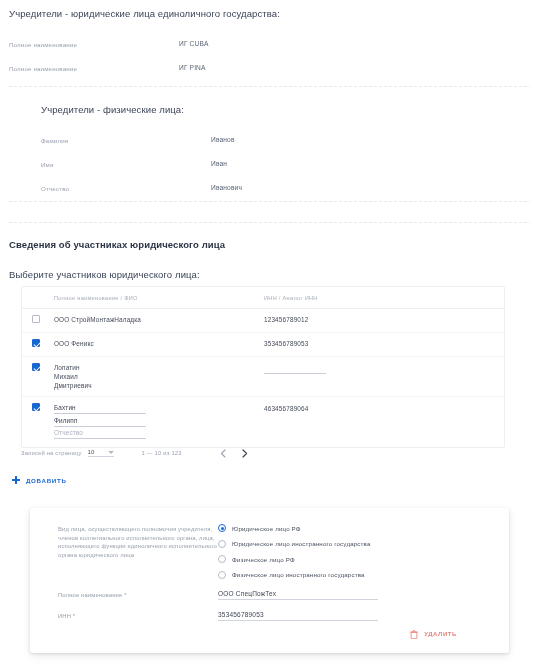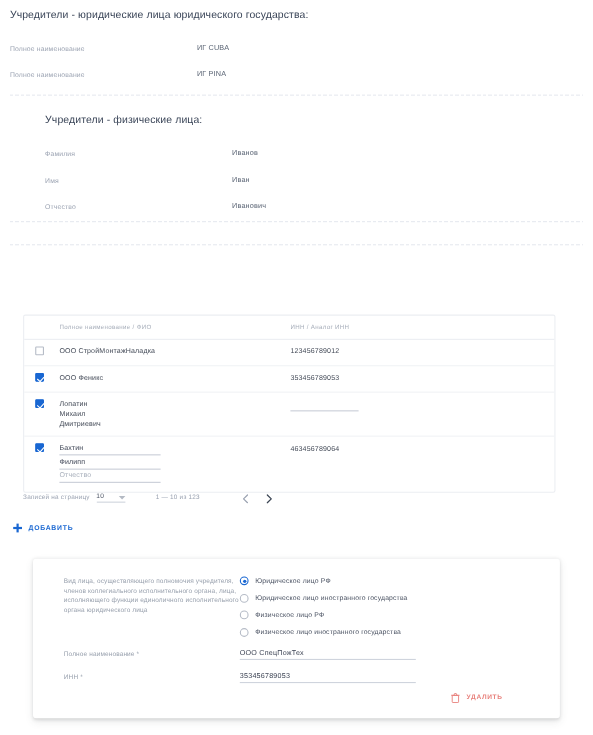--- a/index.html
+++ b/index.html
@@ -261,21 +261,21 @@
   }
   .trash-icon { width: 8px; height: 9px; flex: none; }
   .delete-row { display: flex; justify-content: flex-end; padding-right: 34px; margin-top: -2px; }
 </style>
 </head>
 <body>
 
 <div class="page">
 
   <div style="position:absolute; left:9px; top:8px; width:520px;">
-    <div class="section-title">Учредители - юридические лица юридического государства:</div>
+    <div class="section-title">Учредители - юридические лица единоличного государства:</div>
 
     <div class="kv-row" style="margin-top:21px;">
       <div class="kv-label">Полное наименование</div>
       <div class="kv-value">ИГ CUBA</div>
     </div>
 
     <div class="kv-row" style="margin-top:16px;">
       <div class="kv-label">Полное наименование</div>
       <div class="kv-value">ИГ PINA</div>
     </div>
@@ -296,20 +296,24 @@
     </div>
     <div class="kv-row" style="margin-top:16px;">
       <div class="kv-label">Отчество</div>
       <div class="kv-value">Иванович</div>
     </div>
   </div>
 
   <div class="sep" style="position:absolute; left:9px; top:201px; width:521px;"></div>
   <div class="sep" style="position:absolute; left:9px; top:222px; width:521px;"></div>
 
+  <div style="position:absolute; left:9px; top:239px; width:520px;">
+    <div class="section-title bold">Сведения об участниках юридического лица</div>
+    <div class="section-title" style="margin-top:19px;">Выберите участников юридического лица:</div>
+  </div>
 
   <div class="table-card" style="position:absolute; left:21px; top:286px; width:484px;">
 
     <div class="t-head">
       <div class="col-cb"></div>
       <div class="th col-name">Полное наименование / ФИО</div>
       <div class="th col-inn">ИНН / Аналог ИНН</div>
     </div>
 
     <div class="t-row">

